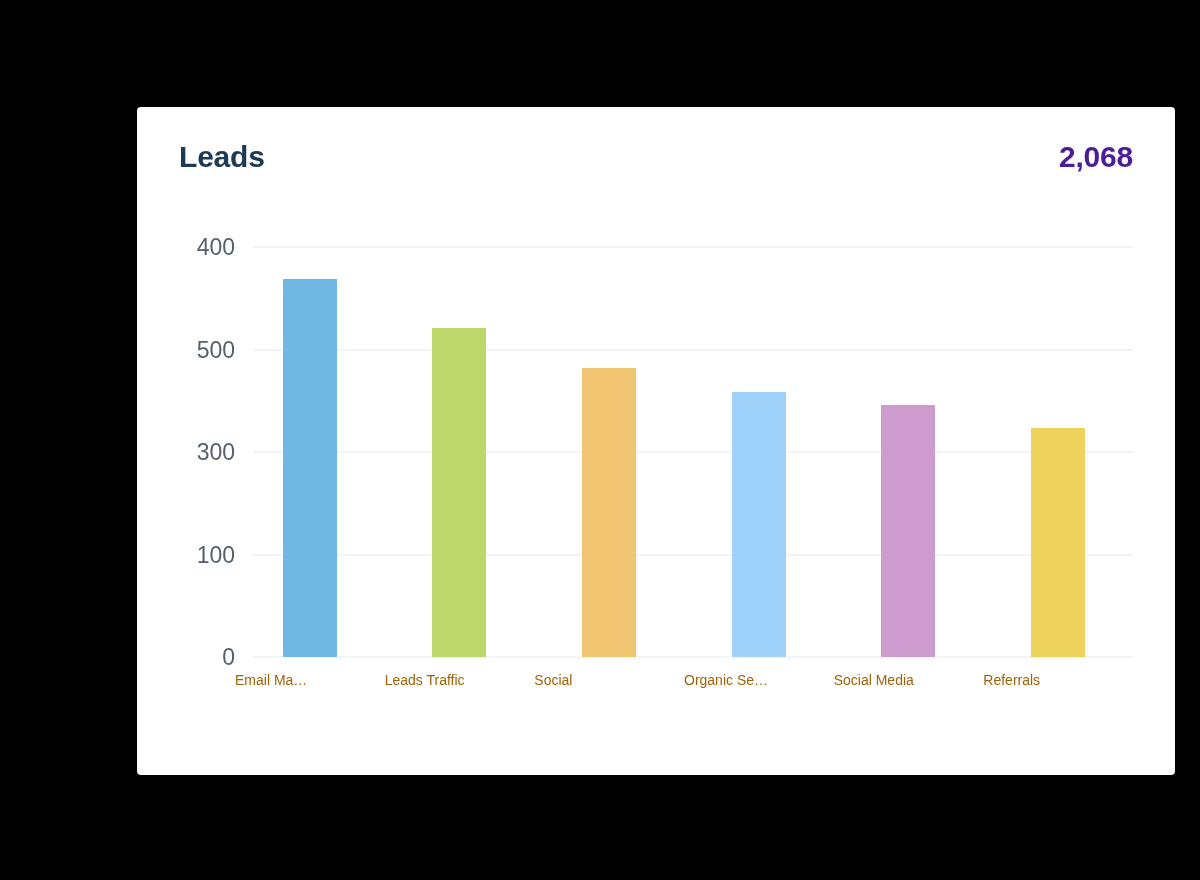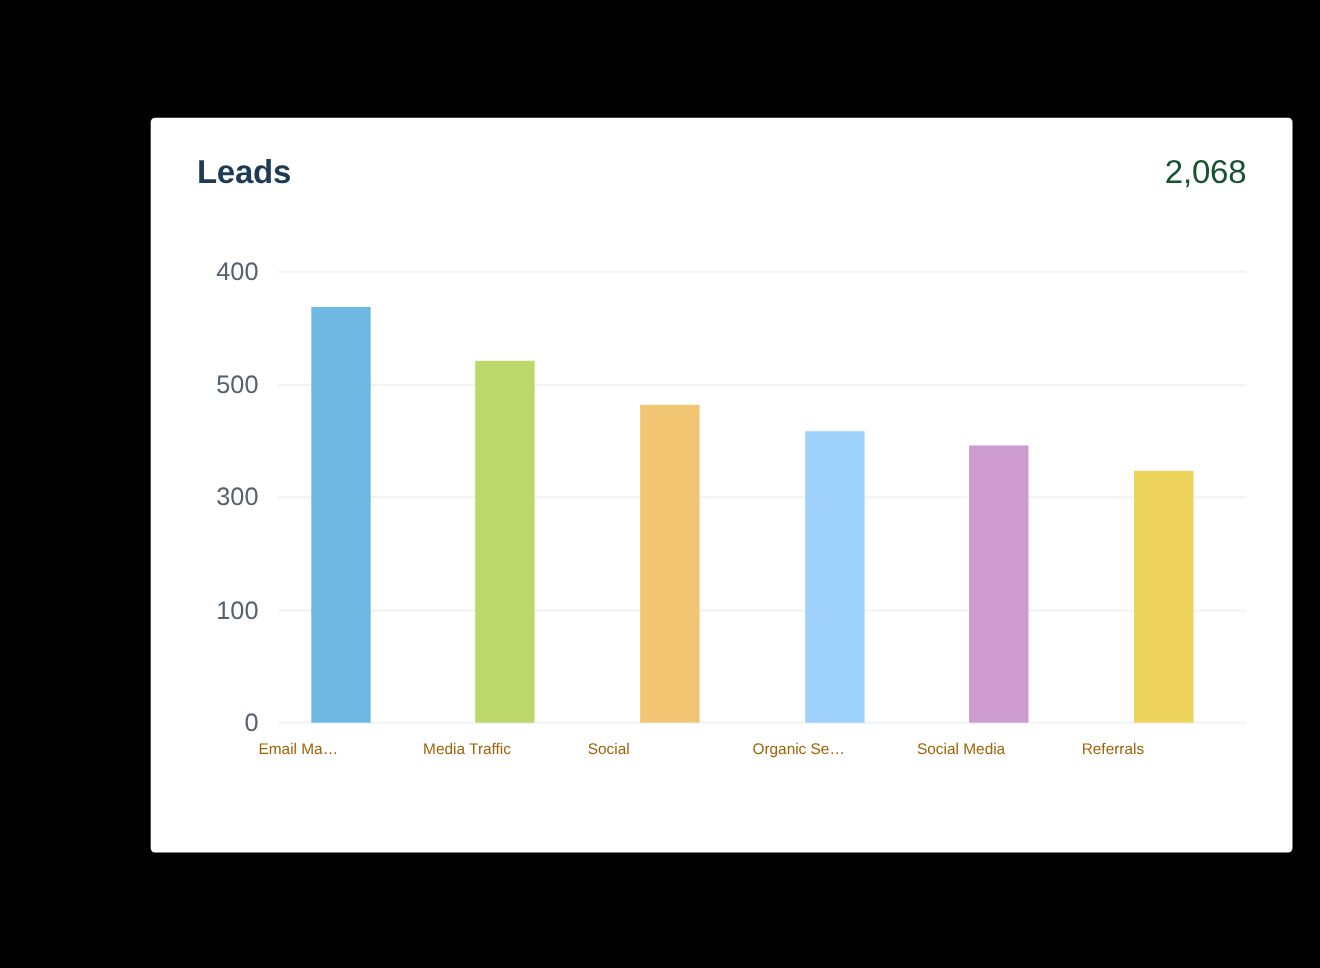--- a/index.html
+++ b/index.html
@@ -44,22 +44,22 @@
   }
   .card-title {
     font-size: 30px;
     font-weight: bold;
     color: #1d3b55;
     letter-spacing: -0.2px;
     line-height: 1;
   }
   .card-total {
     font-size: 30px;
-    font-weight: normal;
-    color: #14532d;
+    font-weight: bold;
+    color: #4c1d95;
     letter-spacing: -0.2px;
     line-height: 1;
   }
 
   
   .plot {
     position: absolute;
     left: 42px;
     top: 140px;
     width: 954px;
@@ -180,21 +180,21 @@
           </div>
           <div class="bar-slot" style="left: 66.6667%; width: 16.6667%;">
             <div class="bar" style="height: 252.15px; background: rgb(206, 155, 206);"></div>
           </div>
           <div class="bar-slot" style="left: 83.3333%; width: 16.6667%;">
             <div class="bar" style="height: 228.575px; background: rgb(237, 210, 92);"></div>
           </div>
         </div>
       <div class="x-axis">
           <div class="x-label" style="left: 0%; width: 16.6667%;">Email Ma…</div>
-          <div class="x-label" style="left: 16.6667%; width: 16.6667%;">Media Traffic</div>
+          <div class="x-label" style="left: 16.6667%; width: 16.6667%;">Leads Traffic</div>
           <div class="x-label" style="left: 33.3333%; width: 16.6667%;">Social</div>
           <div class="x-label" style="left: 50%; width: 16.6667%;">Organic Se…</div>
           <div class="x-label" style="left: 66.6667%; width: 16.6667%;">Social Media</div>
           <div class="x-label" style="left: 83.3333%; width: 16.6667%;">Referrals</div>
         </div>
     </div>
 
   </div>
 </div>
 

